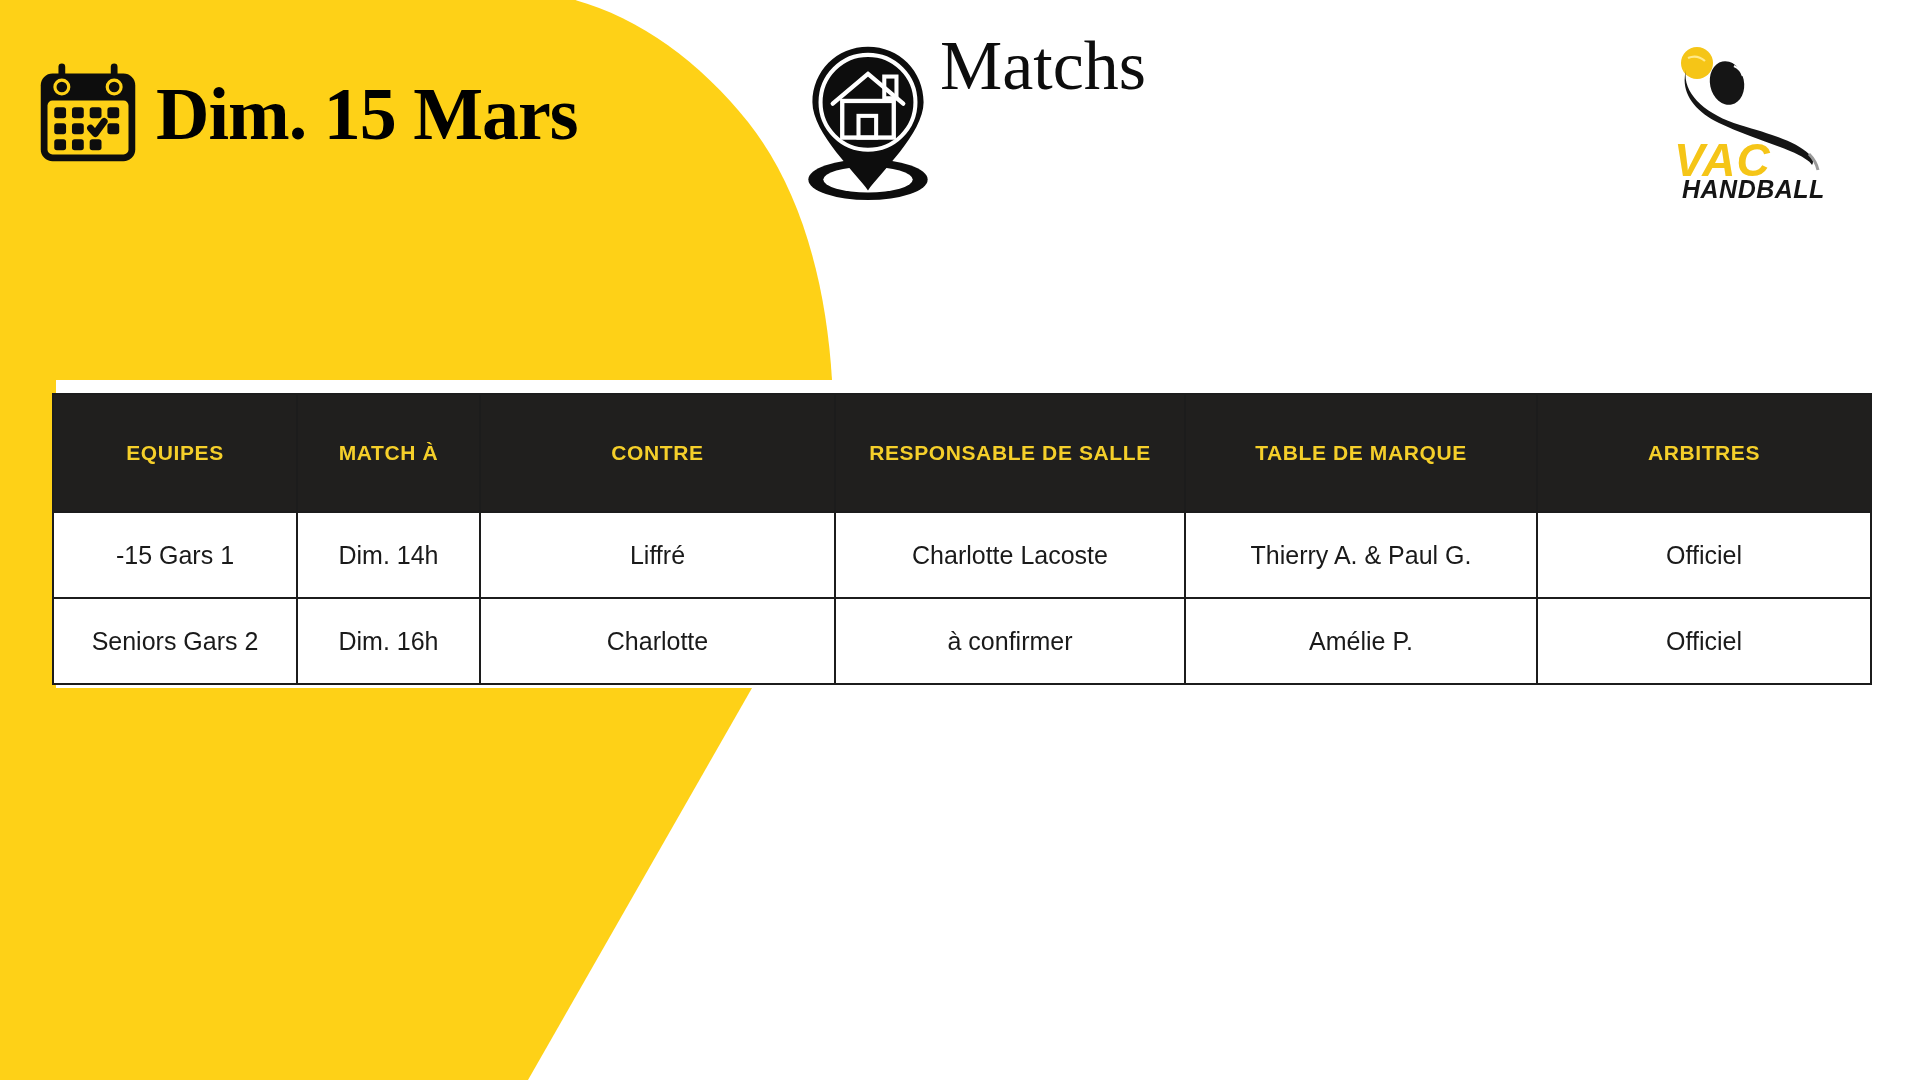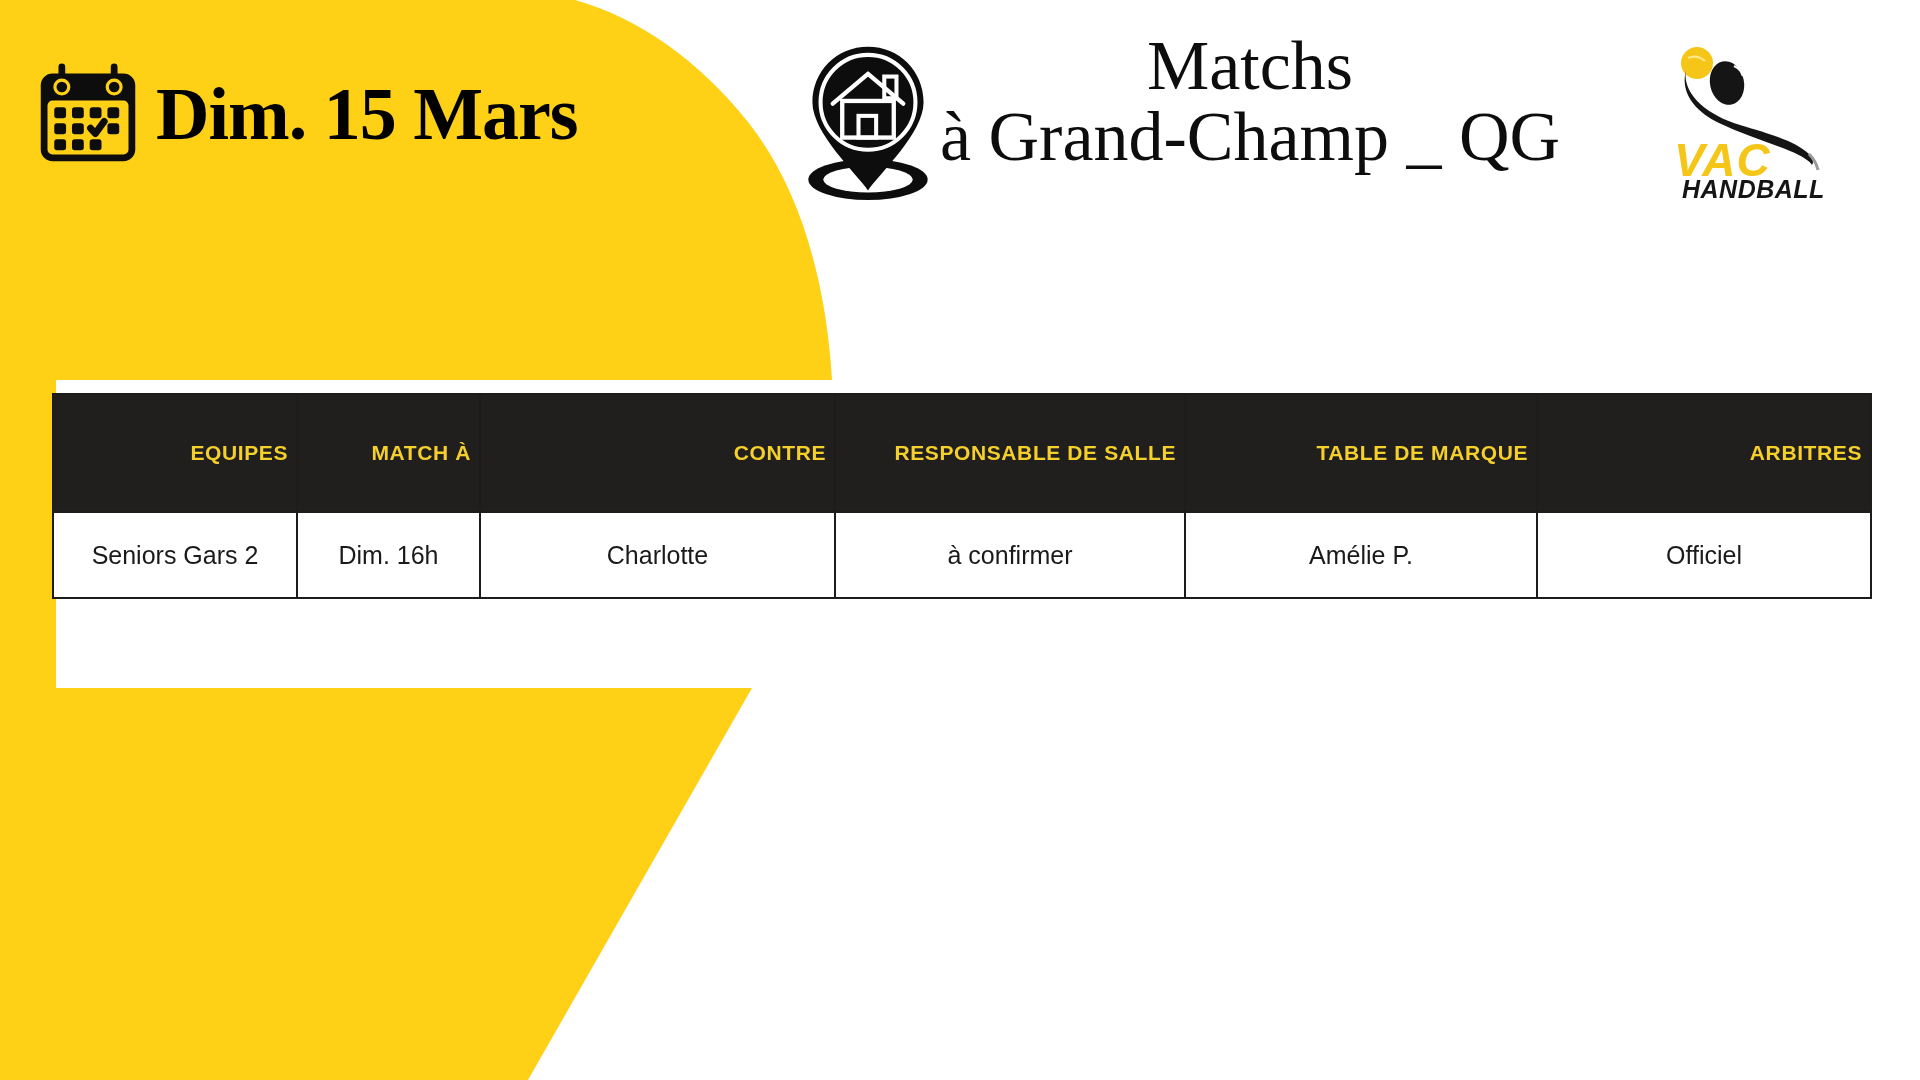--- a/index.html
+++ b/index.html
@@ -74,21 +74,20 @@
     background:#201f1e;
     color:#f5cf2a;
     font-family:"Liberation Sans", sans-serif;
     font-size:21px;
     font-weight:700;
     letter-spacing:.6px;
     height:118px;
     padding:6px 8px;
     line-height:1.28;
     text-transform:uppercase;
-    text-align:right;
   }
   table.schedule tbody td {
     background:#ffffff;
     color:#1a1a1a;
     font-family:"Liberation Sans", sans-serif;
     font-size:25px;
     font-weight:400;
     height:86px;
     padding:4px 8px;
     line-height:1.2;
@@ -153,21 +152,20 @@
                  C91 20 73 2 50 2 Z" fill="#0d0d0d"></path>
         <circle cx="50" cy="43" r="35" fill="#0d0d0d" stroke="#ffffff" stroke-width="3"></circle>
         <path d="M50 22 L76 44 M50 22 L24 44" fill="none" stroke="#ffffff" stroke-width="3.2" stroke-linecap="round"></path>
         <rect x="31" y="42" width="38" height="27" fill="none" stroke="#ffffff" stroke-width="3.2"></rect>
         <rect x="43" y="53" width="13" height="16" fill="none" stroke="#ffffff" stroke-width="3"></rect>
         <rect x="62" y="24" width="9" height="16" fill="none" stroke="#ffffff" stroke-width="3"></rect>
       </svg>
     </span>
     <span class="place-text">
       <span class="place-line1">Matchs</span>
-      <span class="place-line2">à Grand-Champ _ QG</span>
     </span>
   </div>
 
   <div class="logo-block">
     <svg class="logo-svg" viewBox="0 0 190 170" xmlns="http://www.w3.org/2000/svg">
 
       <circle cx="33" cy="33" r="16" fill="#F5C517"></circle>
       <path d="M24 28 q9 -4 17 3" fill="none" stroke="#FFE98A" stroke-width="2.2"></path>
 
       <ellipse cx="63" cy="53" rx="17" ry="22" fill="#151515" transform="rotate(-12 63 53)"></ellipse>
@@ -201,20 +199,28 @@
         <th>EQUIPES</th>
         <th>MATCH À</th>
         <th>CONTRE</th>
         <th>RESPONSABLE DE SALLE</th>
         <th>TABLE DE MARQUE</th>
         <th>ARBITRES</th>
       </tr>
     </thead>
     <tbody>
       <tr>
+        <td>-15 Gars 1</td>
+        <td>Dim. 14h</td>
+        <td>Liffré</td>
+        <td>Charlotte Lacoste</td>
+        <td>Thierry A. &amp; Paul G.</td>
+        <td>Officiel</td>
+      </tr>
+      <tr>
         <td>Seniors Gars 2</td>
         <td>Dim. 16h</td>
         <td>Charlotte</td>
         <td>à confirmer</td>
         <td>Amélie P.</td>
         <td>Officiel</td>
       </tr>
     </tbody>
   </table>
 </div>

